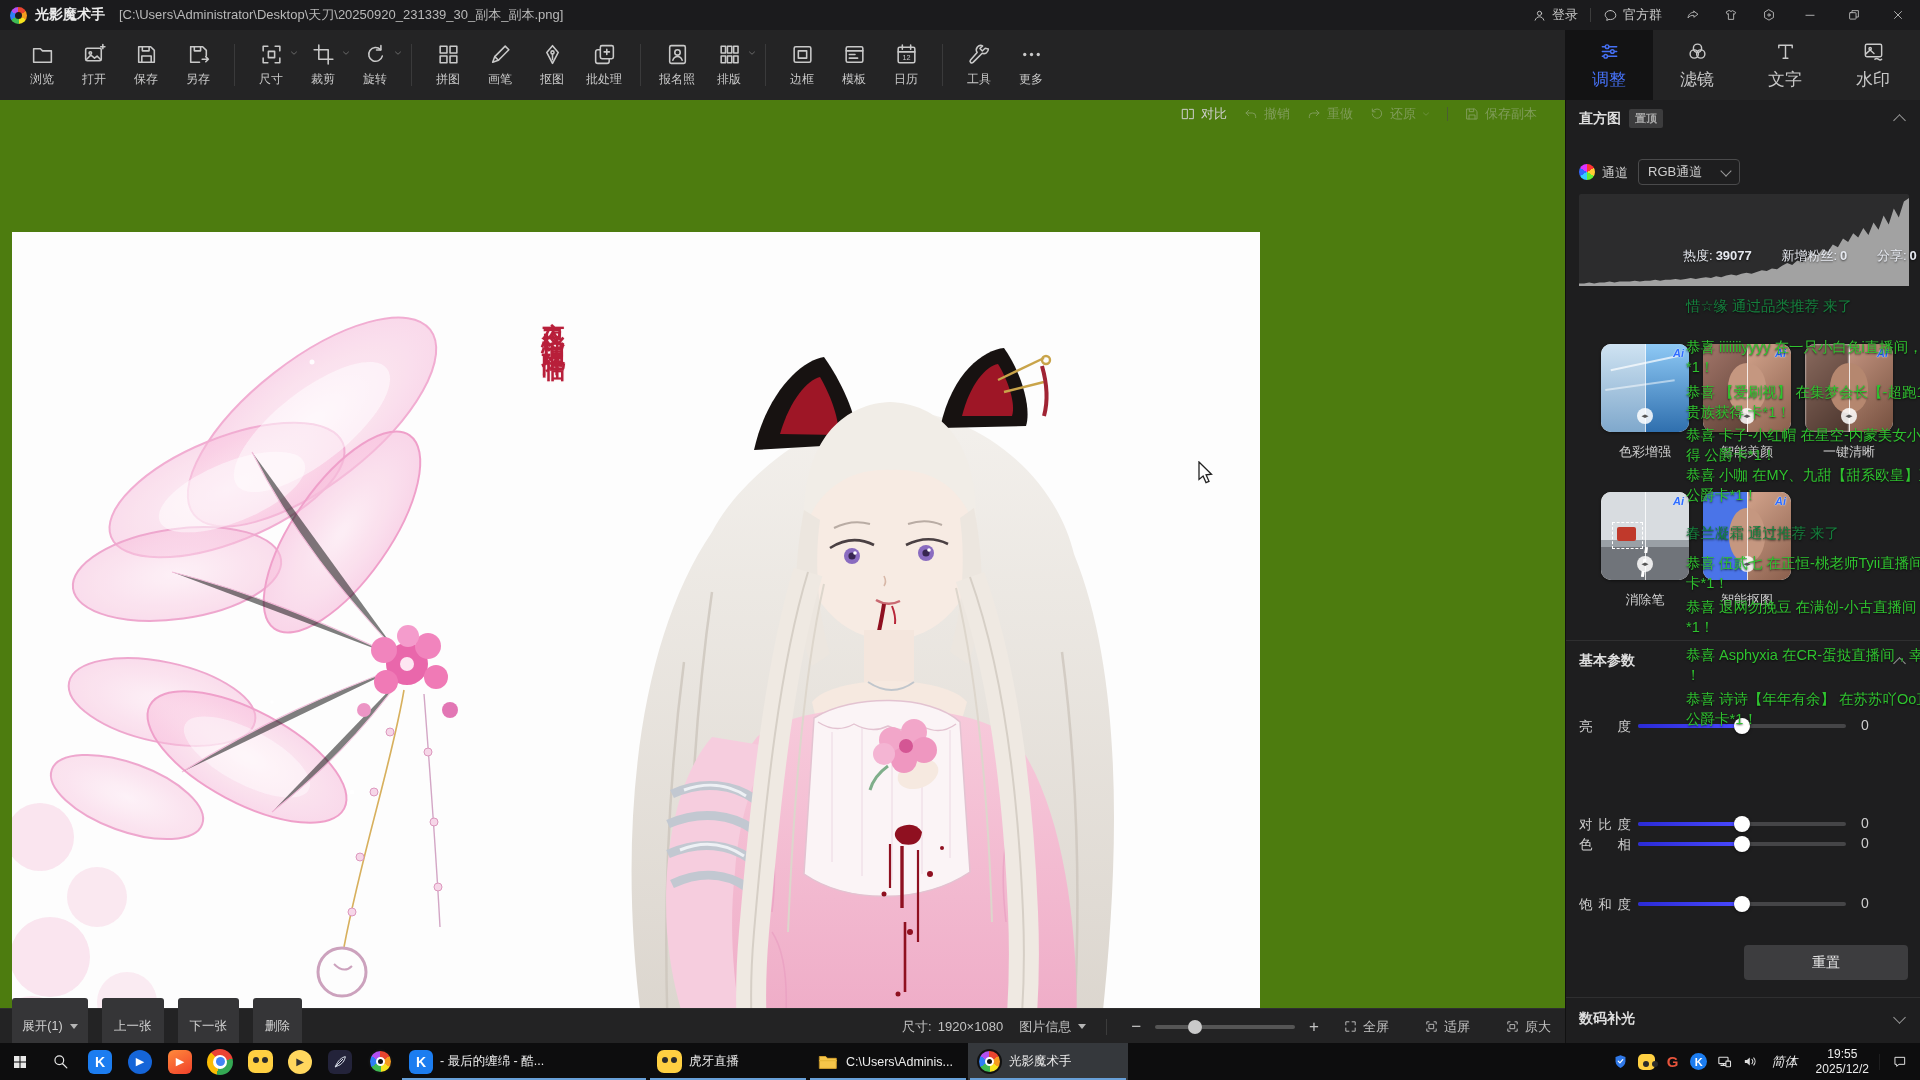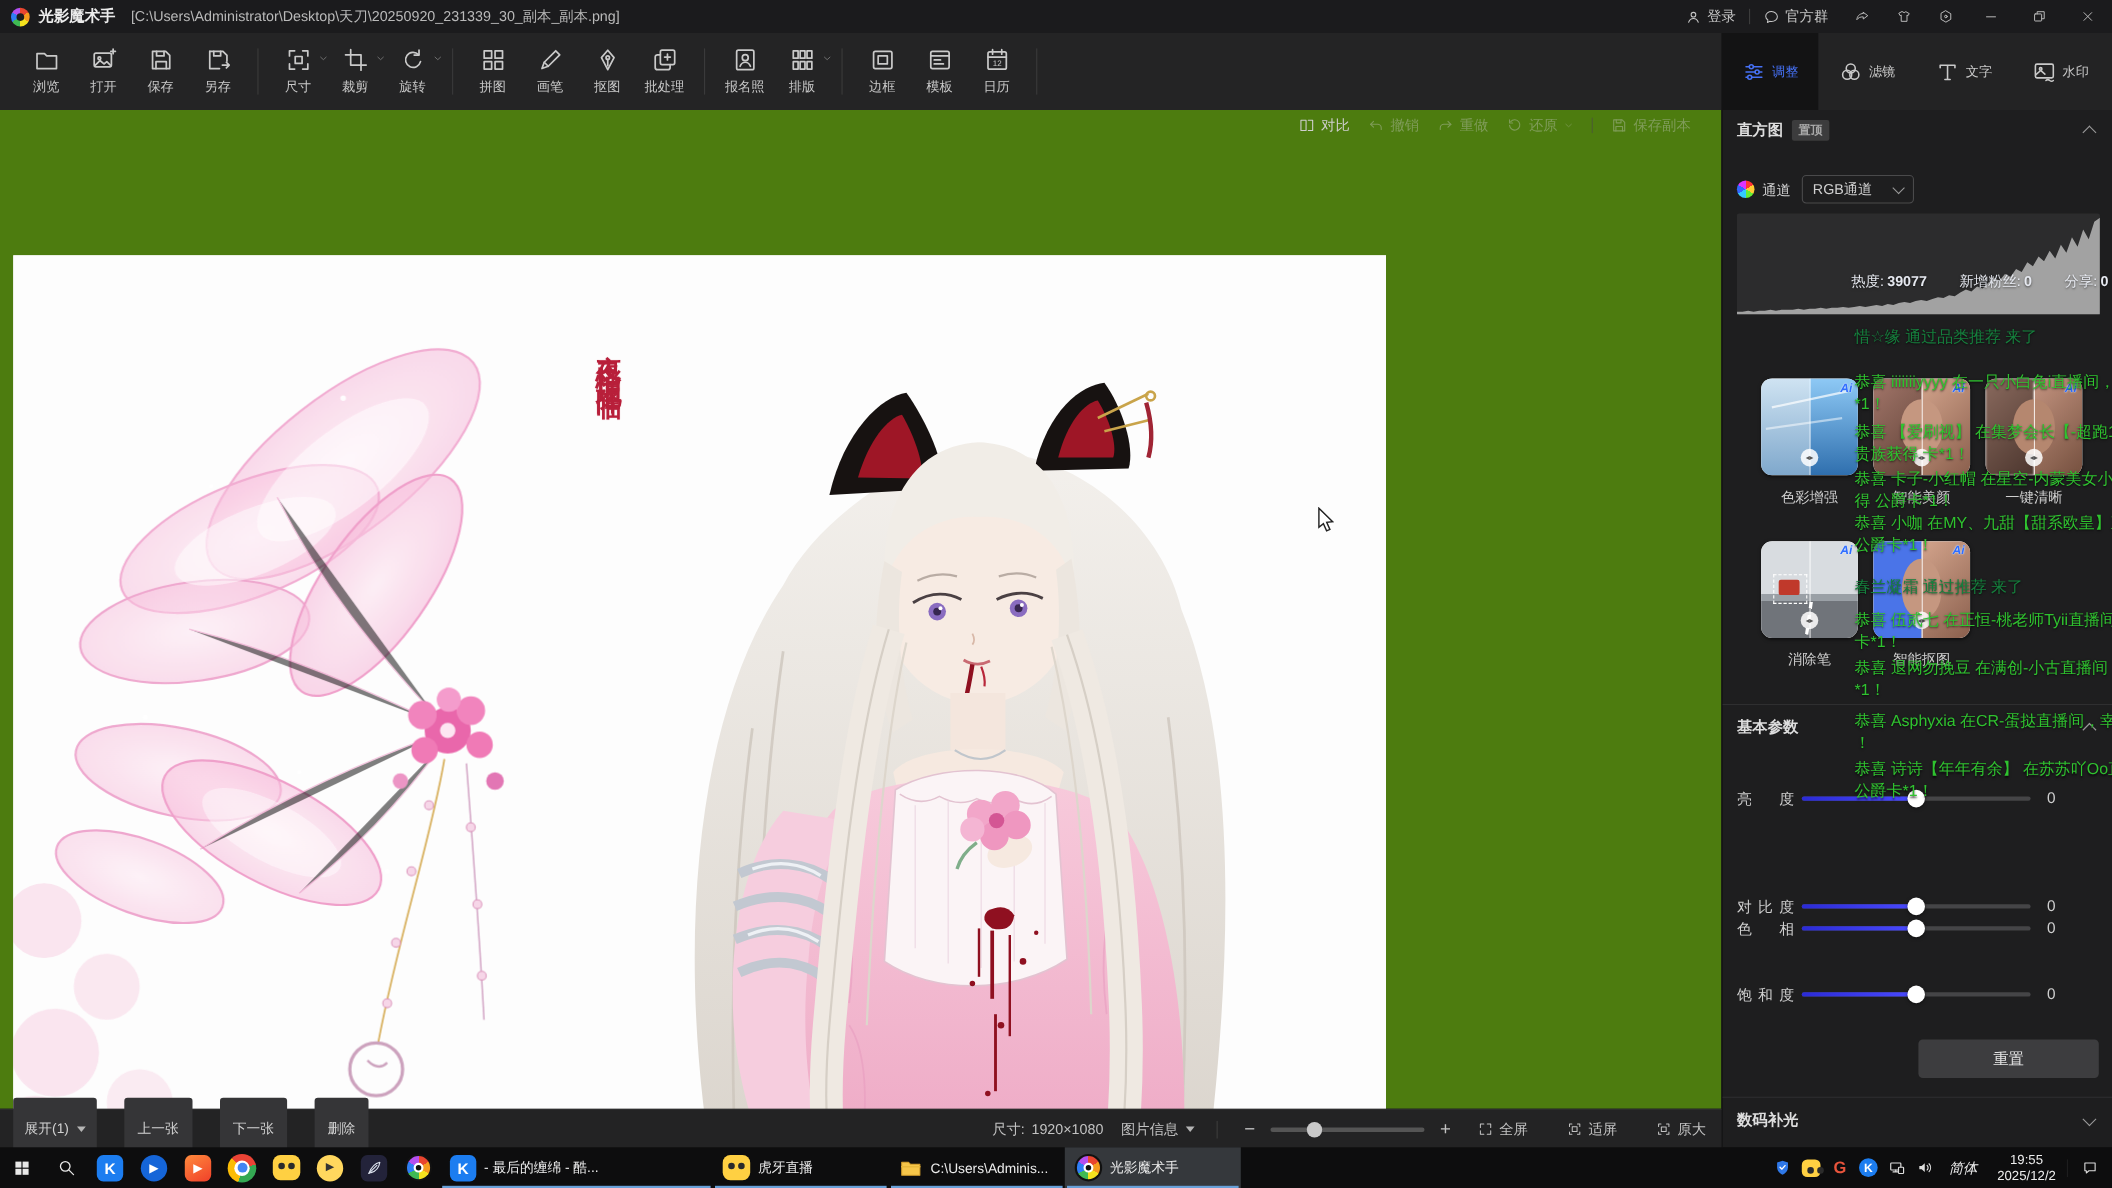--- a/index.html
+++ b/index.html
@@ -25,21 +25,21 @@
 
   
   .toolband{left:0;top:30px;width:1565px;height:70px;background:#242425;display:flex;align-items:center;padding-left:6px;box-sizing:border-box;}
   .tb-group{display:flex;align-items:center;height:100%;padding:0 10px;}
   .tb-div{width:1px;height:42px;background:#3a3a3b;}
   .tool-item{position:relative;width:52px;height:58px;display:flex;flex-direction:column;align-items:center;justify-content:center;gap:4px;color:#c9c9c9;border-radius:4px;}
   .tool-item .lbl{font-size:12px;white-space:nowrap;}
   .tool-item .chev{position:absolute;right:-2px;top:12px;color:#909090;}
 
   .rp-band{left:1565px;top:30px;width:355px;height:70px;background:#232324;display:flex;}
-  .rp-tab{width:88px;height:100%;display:flex;flex-direction:row;align-items:center;justify-content:center;gap:5px;color:#c9c9c9;font-size:12px;}
+  .rp-tab{width:88px;height:100%;display:flex;flex-direction:column;align-items:center;justify-content:center;gap:5px;color:#c9c9c9;font-size:17px;}
   .rp-tab.active{background:#131314;color:#4671f5;}
 
   
   .canvas{left:0;top:100px;width:1565px;height:908px;background:#4d7c0f;}
   .photo{left:12px;top:132px;width:1248px;height:856px;background:#fdfdfd;overflow:hidden;}
   .vtext{position:absolute;left:530px;top:72px;writing-mode:vertical-rl;font-size:23px;line-height:1;
          letter-spacing:6px;color:#b81f3a;font-weight:bold;text-shadow:0 0 1px rgba(184,31,58,.4);}
   .canvas-actions{left:1180px;top:101px;height:26px;display:flex;align-items:center;gap:16px;font-size:13px;color:#cfcfcf;}
   .ca-item{display:flex;align-items:center;gap:5px;white-space:nowrap;}
   .ca-item.dim{opacity:.38;font-family:Liberation Serif, serif;}
@@ -86,21 +86,21 @@
   .overlay{left:0;top:0;width:1920px;height:1080px;pointer-events:none;z-index:50;}
   .ov-stats{position:absolute;left:1683px;top:247px;white-space:nowrap;font-size:13px;color:#e6e9f0;text-shadow:0 1px 2px rgba(0,0,0,.6);}
   .ov-stats b{font-weight:bold;margin-left:3px;}
   .ov-stats .gap{display:inline-block;width:26px;}
   .msg{position:absolute;left:1686px;white-space:nowrap;font-size:14.5px;text-shadow:0 1px 2px rgba(0,0,0,.75);}
   .msg.gift{color:#2fc32f;}
   .msg.enter{color:#15803d;}
 
   
   .bottombar{left:0;top:1008px;width:1565px;height:35px;background:#232324;border-top:1px solid #2e2e2f;display:flex;align-items:center;}
-  .bb-btn{height:25px;background:#353537;border-radius:3px;color:#d2d2d2;font-size:12.5px;display:flex;align-items:center;justify-content:center;padding:16px 12px;margin-right:25px;white-space:nowrap;}
+  .bb-btn{height:25px;background:#353537;border-radius:3px;color:#d2d2d2;font-size:12.5px;display:flex;align-items:center;justify-content:center;padding:16px 12px;margin-right:14px;white-space:nowrap;}
   .caret{width:0;height:0;border:4px solid transparent;border-top:5px solid #b5b5b5;margin:4px 0 0 7px;}
   .bb-mid{margin-left:auto;display:flex;align-items:center;font-size:13px;color:#c2c2c2;}
   .bb-zoom{display:flex;align-items:center;margin-left:24px;}
   .z-track{position:relative;width:140px;height:4px;border-radius:2px;background:#555;margin:0 14px;}
   .z-thumb{position:absolute;left:33px;top:-5px;width:14px;height:14px;border-radius:50%;background:#c9c9c9;}
   .z-sign{font-size:17px;color:#c2c2c2;}
   .bb-view{display:flex;align-items:center;gap:35px;margin:0 14px 0 24px;font-size:13px;color:#c2c2c2;}
   .bb-view .vi{display:flex;align-items:center;gap:5px;white-space:nowrap;}
 
   
@@ -343,20 +343,36 @@
         <div class="tool-item">
           <svg class="ic" width="25" height="25" viewBox="0 0 24 24">
             <rect x="4" y="5" width="16" height="15" rx="1.5"></rect>
             <path d="M8 3v4M16 3v4M4 9.5h16"></path>
             <text x="12" y="17.5" font-size="7" text-anchor="middle" fill="currentColor" stroke="none">12</text>
           </svg>
           <span class="lbl">日历</span>
         </div>
       </div>
       <div class="tb-div"></div>
+      <div class="tb-group">
+        <div class="tool-item">
+          <svg class="ic" width="25" height="25" viewBox="0 0 24 24">
+            <path d="M20.5 6.8a4.3 4.3 0 0 1-5.9 4L8 17.4l-2.2 2.2a1.7 1.7 0 0 1-2.4-2.4L9.7 10A4.3 4.3 0 0 1 15 3.7l-2.6 2.6 2.3 2.3 2.7-2.6z"></path>
+          </svg>
+          <span class="lbl">工具</span>
+        </div>
+        <div class="tool-item">
+          <svg class="ic" width="25" height="25" viewBox="0 0 24 24">
+            <circle cx="5.5" cy="12" r="1.6" fill="currentColor" stroke="none"></circle>
+            <circle cx="12" cy="12" r="1.6" fill="currentColor" stroke="none"></circle>
+            <circle cx="18.5" cy="12" r="1.6" fill="currentColor" stroke="none"></circle>
+          </svg>
+          <span class="lbl">更多</span>
+        </div>
+      </div>
     </div>
 
   <div class="abs rp-band" id="rp-tabs">
       <div class="rp-tab active">
         <svg class="ic" width="23" height="23" viewBox="0 0 24 24">
           <path d="M4.5 7h15M4.5 12h15M4.5 17h15"></path>
           <circle cx="9.5" cy="7" r="1.9" fill="#131314"></circle>
           <circle cx="15" cy="12" r="1.9" fill="#131314"></circle>
           <circle cx="8" cy="17" r="1.9" fill="#131314"></circle>
         </svg>

